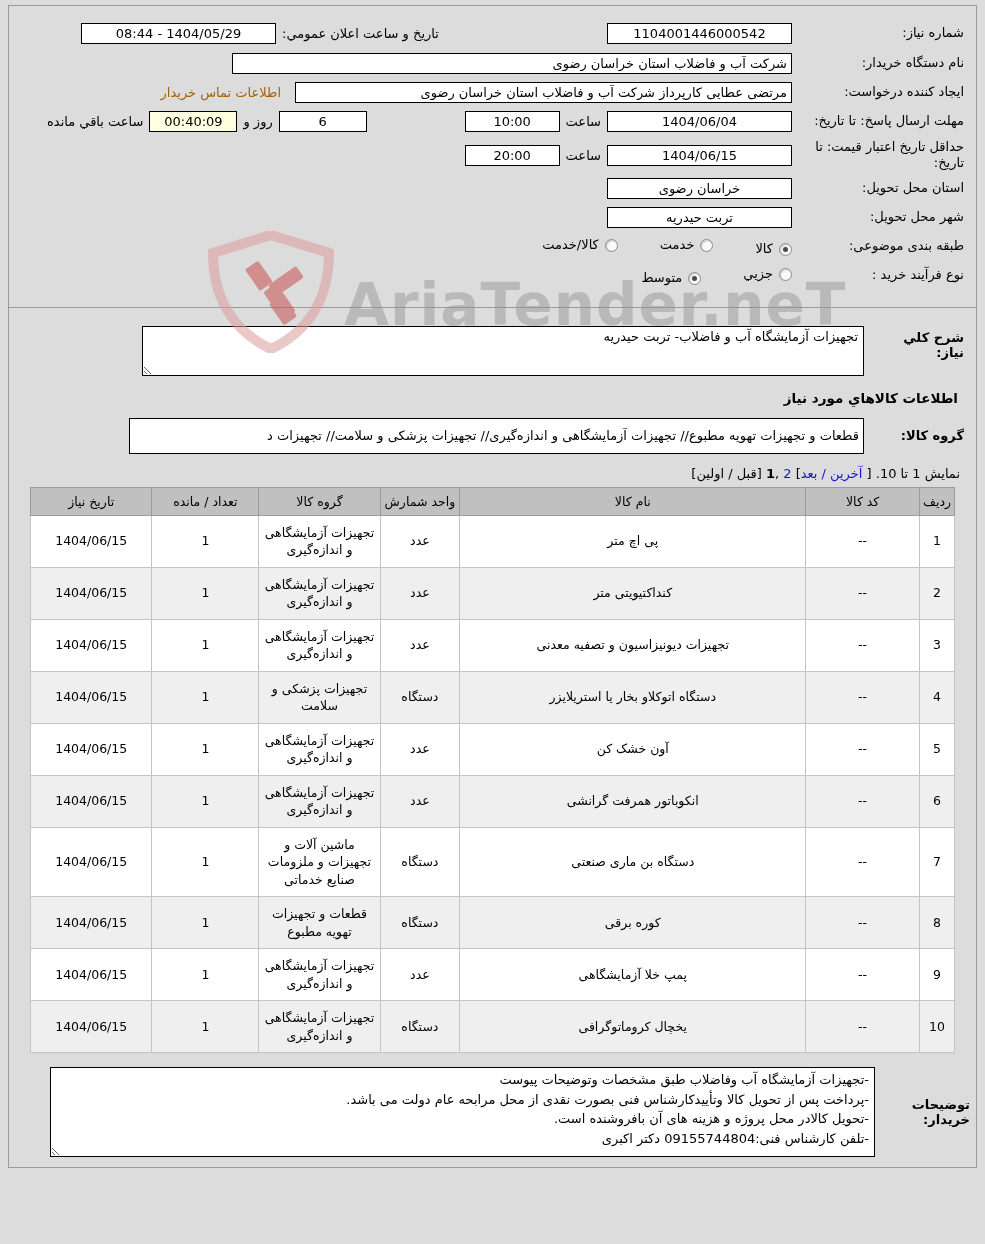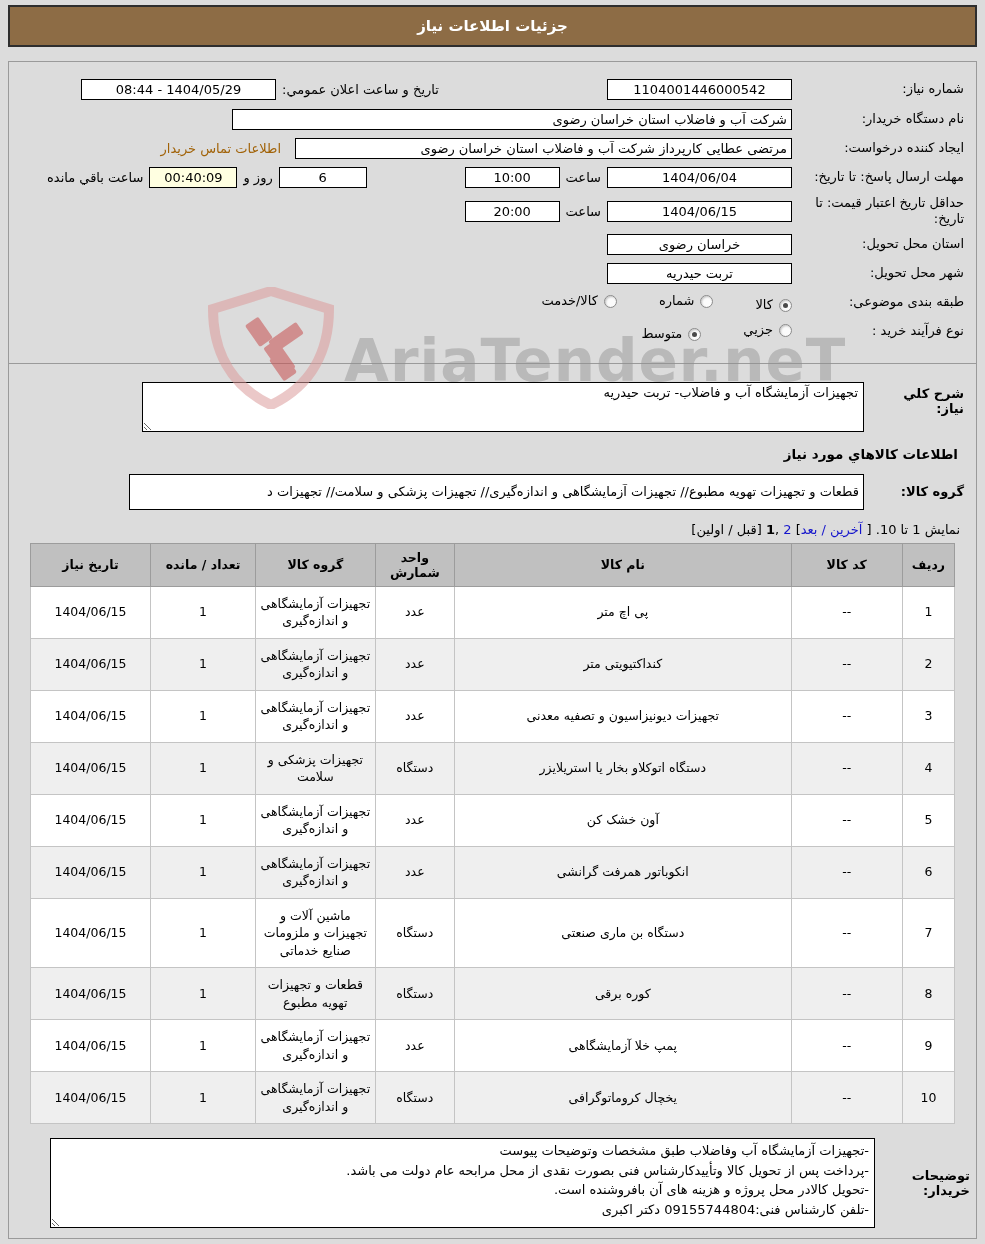--- a/index.html
+++ b/index.html
@@ -66,22 +66,22 @@
 
   .pagination { text-align:right; margin:12px 10px 6px; direction:rtl; }
   .pagination .pg-link { color:#1414cc; cursor:pointer; }
   .pagination .pg-cur { font-weight:bold; }
 
   table.goods {
     width:925px; margin:4px auto 0; border-collapse:collapse; direction:rtl;
     background:#fff; font-size:12.5px;
   }
   table.goods th {
-    background:#c0c0c0; font-weight:bold; border:1px solid #9c9c9c;
-    padding:6px 9px; text-align:center;
+    background:#c0c0c0; font-weight:normal; border:1px solid #9c9c9c;
+    padding:6px 3px; text-align:center;
   }
   table.goods td {
     border:1px solid #c4c4c4; padding:8px 4px; text-align:center; line-height:1.4;
   }
   table.goods tr:nth-child(even) td { background:#efefef; }
   th.c-row{width:28px} th.c-code{width:115px} th.c-name{width:350px}
   th.c-unit{width:80px} th.c-grp{width:122px} th.c-qty{width:108px} th.c-date{width:122px}
 
   .notes-row { display:flex; align-items:center; margin:14px 0 4px; }
   .notes-lbl { font-weight:bold; width:95px; flex-shrink:0; text-align:right; padding-left:5px; }
@@ -92,23 +92,20 @@
     font-size:58px; font-weight:bold; color:#8f8f8f; opacity:.45; letter-spacing:1px;
     font-family:"DejaVu Sans", sans-serif;
   }
   .wm-logo { position:absolute; left:192px; top:75px; opacity:.55; }
 </style>
 </head>
 <body>
 
 <div class="page">
 
-  <div class="title-bar">
-    <span>جزئیات اطلاعات نیاز</span>
-  </div>
 
   <div class="main-box">
 
     <div class="watermark">
       <svg class="wm-logo" width="140" height="122" viewBox="0 0 140 122">
         <path d="M70 4 L128 22 C128 62 112 98 70 118 C28 98 12 62 12 22 Z" fill="none" stroke="#dc9c9c" stroke-width="10"></path>
         <g fill="#c85050" transform="translate(70,62) rotate(-35)">
           <rect x="-8" y="-34" width="16" height="26" rx="2"></rect>
           <rect x="-8" y="8" width="16" height="26" rx="2"></rect>
           <rect x="-5" y="-10" width="34" height="16" rx="2" transform="rotate(90 0 0)"></rect>
@@ -170,21 +167,21 @@
         <input class="inp center inp-loc" readonly="" value="تربت حیدریه" style="">
       </div>
 
       <div class="form-row">
         <span class="lbl">طبقه بندی موضوعی:</span>
         <span><span class="radio-item">
               <span class="radio checked"></span>
               <span>کالا</span>
             </span><span class="radio-item">
               <span class="radio"></span>
-              <span>شماره</span>
+              <span>خدمت</span>
             </span><span class="radio-item">
               <span class="radio"></span>
               <span>کالا/خدمت</span>
             </span></span>
       </div>
 
       <div class="form-row">
         <span class="lbl">نوع فرآیند خرید :</span>
         <span><span class="radio-item">
               <span class="radio"></span>

